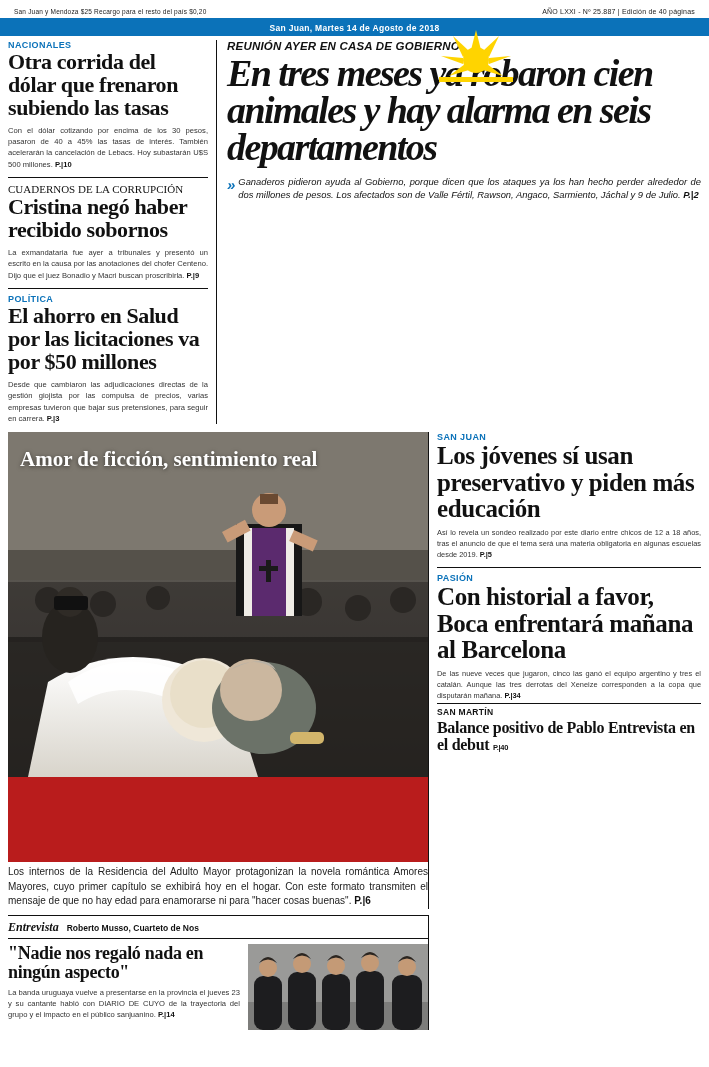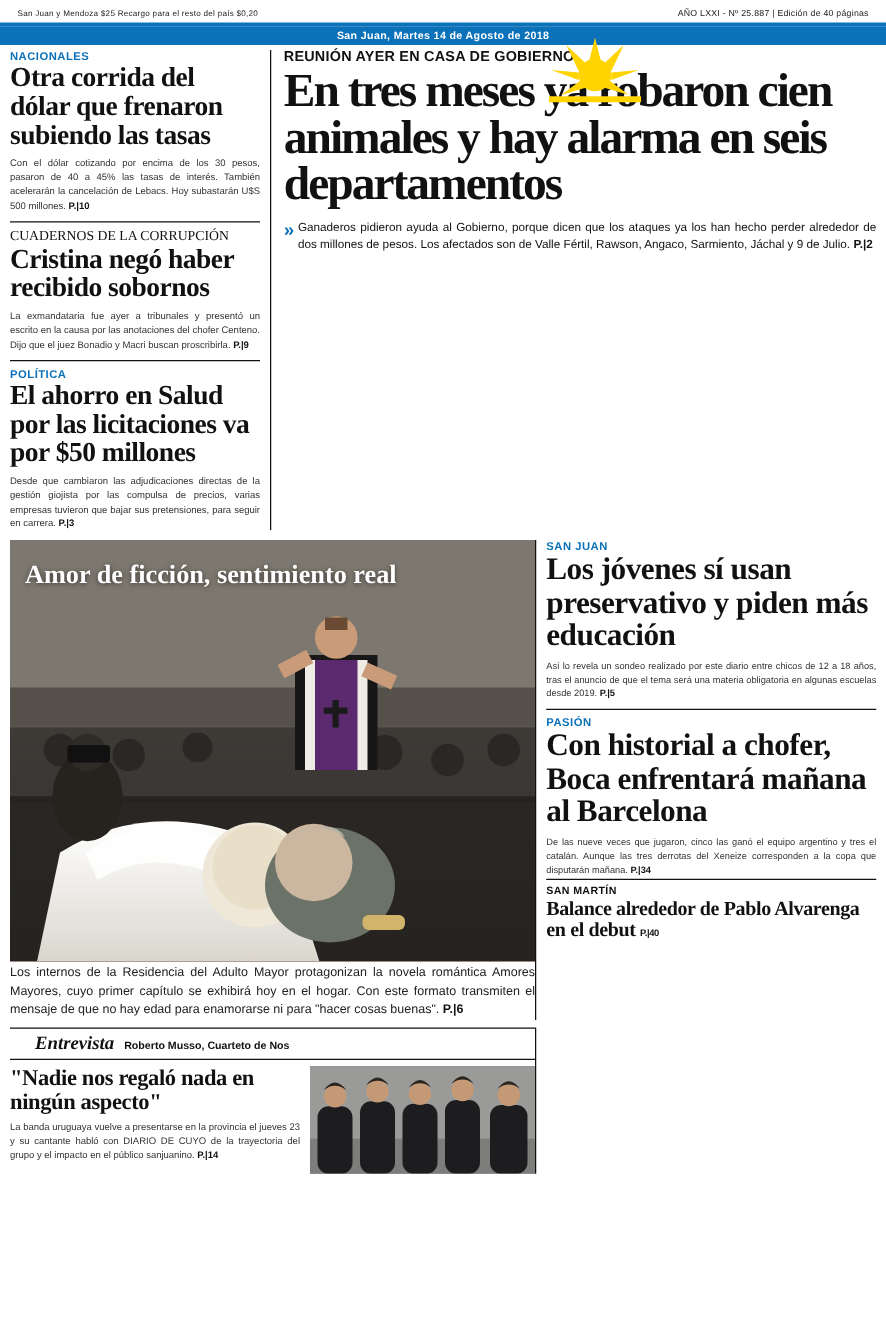--- a/index.html
+++ b/index.html
@@ -46,21 +46,21 @@
     background: #0b72b9; color: #fff;
     font-family: "Liberation Sans", sans-serif;
     font-size: 8.5px; font-weight: bold;
     text-align: center; padding: 2px 0 3px 0;
     letter-spacing: 0.3px;
   }
 
   
   .top-zone { display: flex; padding: 0 8px; margin-top: 4px; }
   .col-left { width: 208px; padding-right: 8px; }
-  .col-right { flex: 1; padding-left: 10px; border-left: 1px solid #111; }
+  .col-right { flex: 1; padding-left: 10px; border-left: 1px solid #111; font-style: italic; }
 
   .kicker {
     font-family: "Liberation Sans", sans-serif;
     font-size: 9px; font-weight: bold; letter-spacing: 0.4px;
     color: #0b72b9; margin-bottom: 1px;
   }
   .kicker.black { color: #111; font-family: "Liberation Serif", serif; font-weight: normal; font-size: 11px; letter-spacing: 0; }
   .headline {
     font-family: "Liberation Serif", serif;
     font-weight: bold;
@@ -102,21 +102,21 @@
   .lede {
     font-family: "Liberation Sans", sans-serif;
     font-size: 9.4px; line-height: 1.45; text-align: justify; color: #111;
   }
 
   
   .mid-zone { display: flex; padding: 0 8px; margin-top: 8px; }
   .photo-col { width: 420px; }
   .side-col { flex: 1; padding-left: 8px; border-left: 1px solid #111; }
 
-  .photo-wrap { position: relative; width: 420px; height: 337px; overflow: hidden; background: #b91c1c; }
+  .photo-wrap { position: relative; width: 420px; height: 430px; overflow: hidden; background: #b91c1c; }
   .photo-overlay-title {
     position: absolute; left: 12px; top: 16px;
     color: #fff; font-family: "Liberation Serif", serif;
     font-weight: bold; font-size: 21px; line-height: 1.12;
     text-shadow: 0 1px 4px rgba(0,0,0,.55);
   }
   .caption {
     font-family: "Liberation Sans", sans-serif;
     font-size: 10px; line-height: 1.45; color: #222;
     padding: 3px 0 0 0; text-align: justify;
@@ -136,22 +136,21 @@
     font-family: "Liberation Sans", sans-serif;
     font-size: 7.4px; line-height: 1.5; text-align: justify; color: #333;
   }
 
   
   .bottom-zone { display: flex; padding: 6px 8px 0 8px; }
   .interview { width: 420px; border-top: 1px solid #111; padding-top: 4px; }
   .interview-head-row { display: flex; align-items: baseline; gap: 8px; border-bottom: 1px solid #111; padding-bottom: 3px; }
   .interview-label {
     font-family: "Liberation Serif", serif; font-style: italic; font-weight: bold;
-    font-size: 15px;
-    margin-left: 20px;
+    font-size: 12px;
   }
   .interview-guest {
     font-family: "Liberation Sans", sans-serif; font-size: 8.5px; font-weight: bold; color: #111;
   }
   .interview-body { display: flex; gap: 8px; padding-top: 5px; }
   .interview-text { width: 232px; }
   .interview-quote {
     font-family: "Liberation Serif", serif; font-weight: bold;
     font-size: 18px; line-height: 1.08; letter-spacing: -0.3px; margin-bottom: 4px;
   }
@@ -323,31 +322,31 @@
         <div class="side-body">
           <span>Así lo revela un sondeo realizado por este diario entre chicos de 12 a 18 años, tras el anuncio de que el tema será una materia obligatoria en algunas escuelas desde 2019.</span>
           <span class="pageref">P.|5</span>
         </div>
       </div>
 
       <div class="hr-thin"></div>
 
       <div>
         <div class="side-kicker">PASIÓN</div>
-        <div class="side-head">Con historial a chofer, Boca enfrentará mañana al Barcelona</div>
+        <div class="side-head">Con historial a favor, Boca enfrentará mañana al Barcelona</div>
         <div class="side-body">
           <span>De las nueve veces que jugaron, cinco las ganó el equipo argentino y tres el catalán. Aunque las tres derrotas del Xeneize corresponden a la copa que disputarán mañana.</span>
           <span class="pageref">P.|34</span>
         </div>
       </div>
 
       <div>
         <div class="sm-kicker">SAN MARTÍN</div>
         <div class="sm-head">
-          <span>Balance alrededor de Pablo Alvarenga en el debut</span>
+          <span>Balance positivo de Pablo Entrevista en el debut</span>
           <span class="inline-ref">P.|40</span>
         </div>
       </div>
 
     </div>
 
   </div>
 
   <div class="bottom-zone">
 

